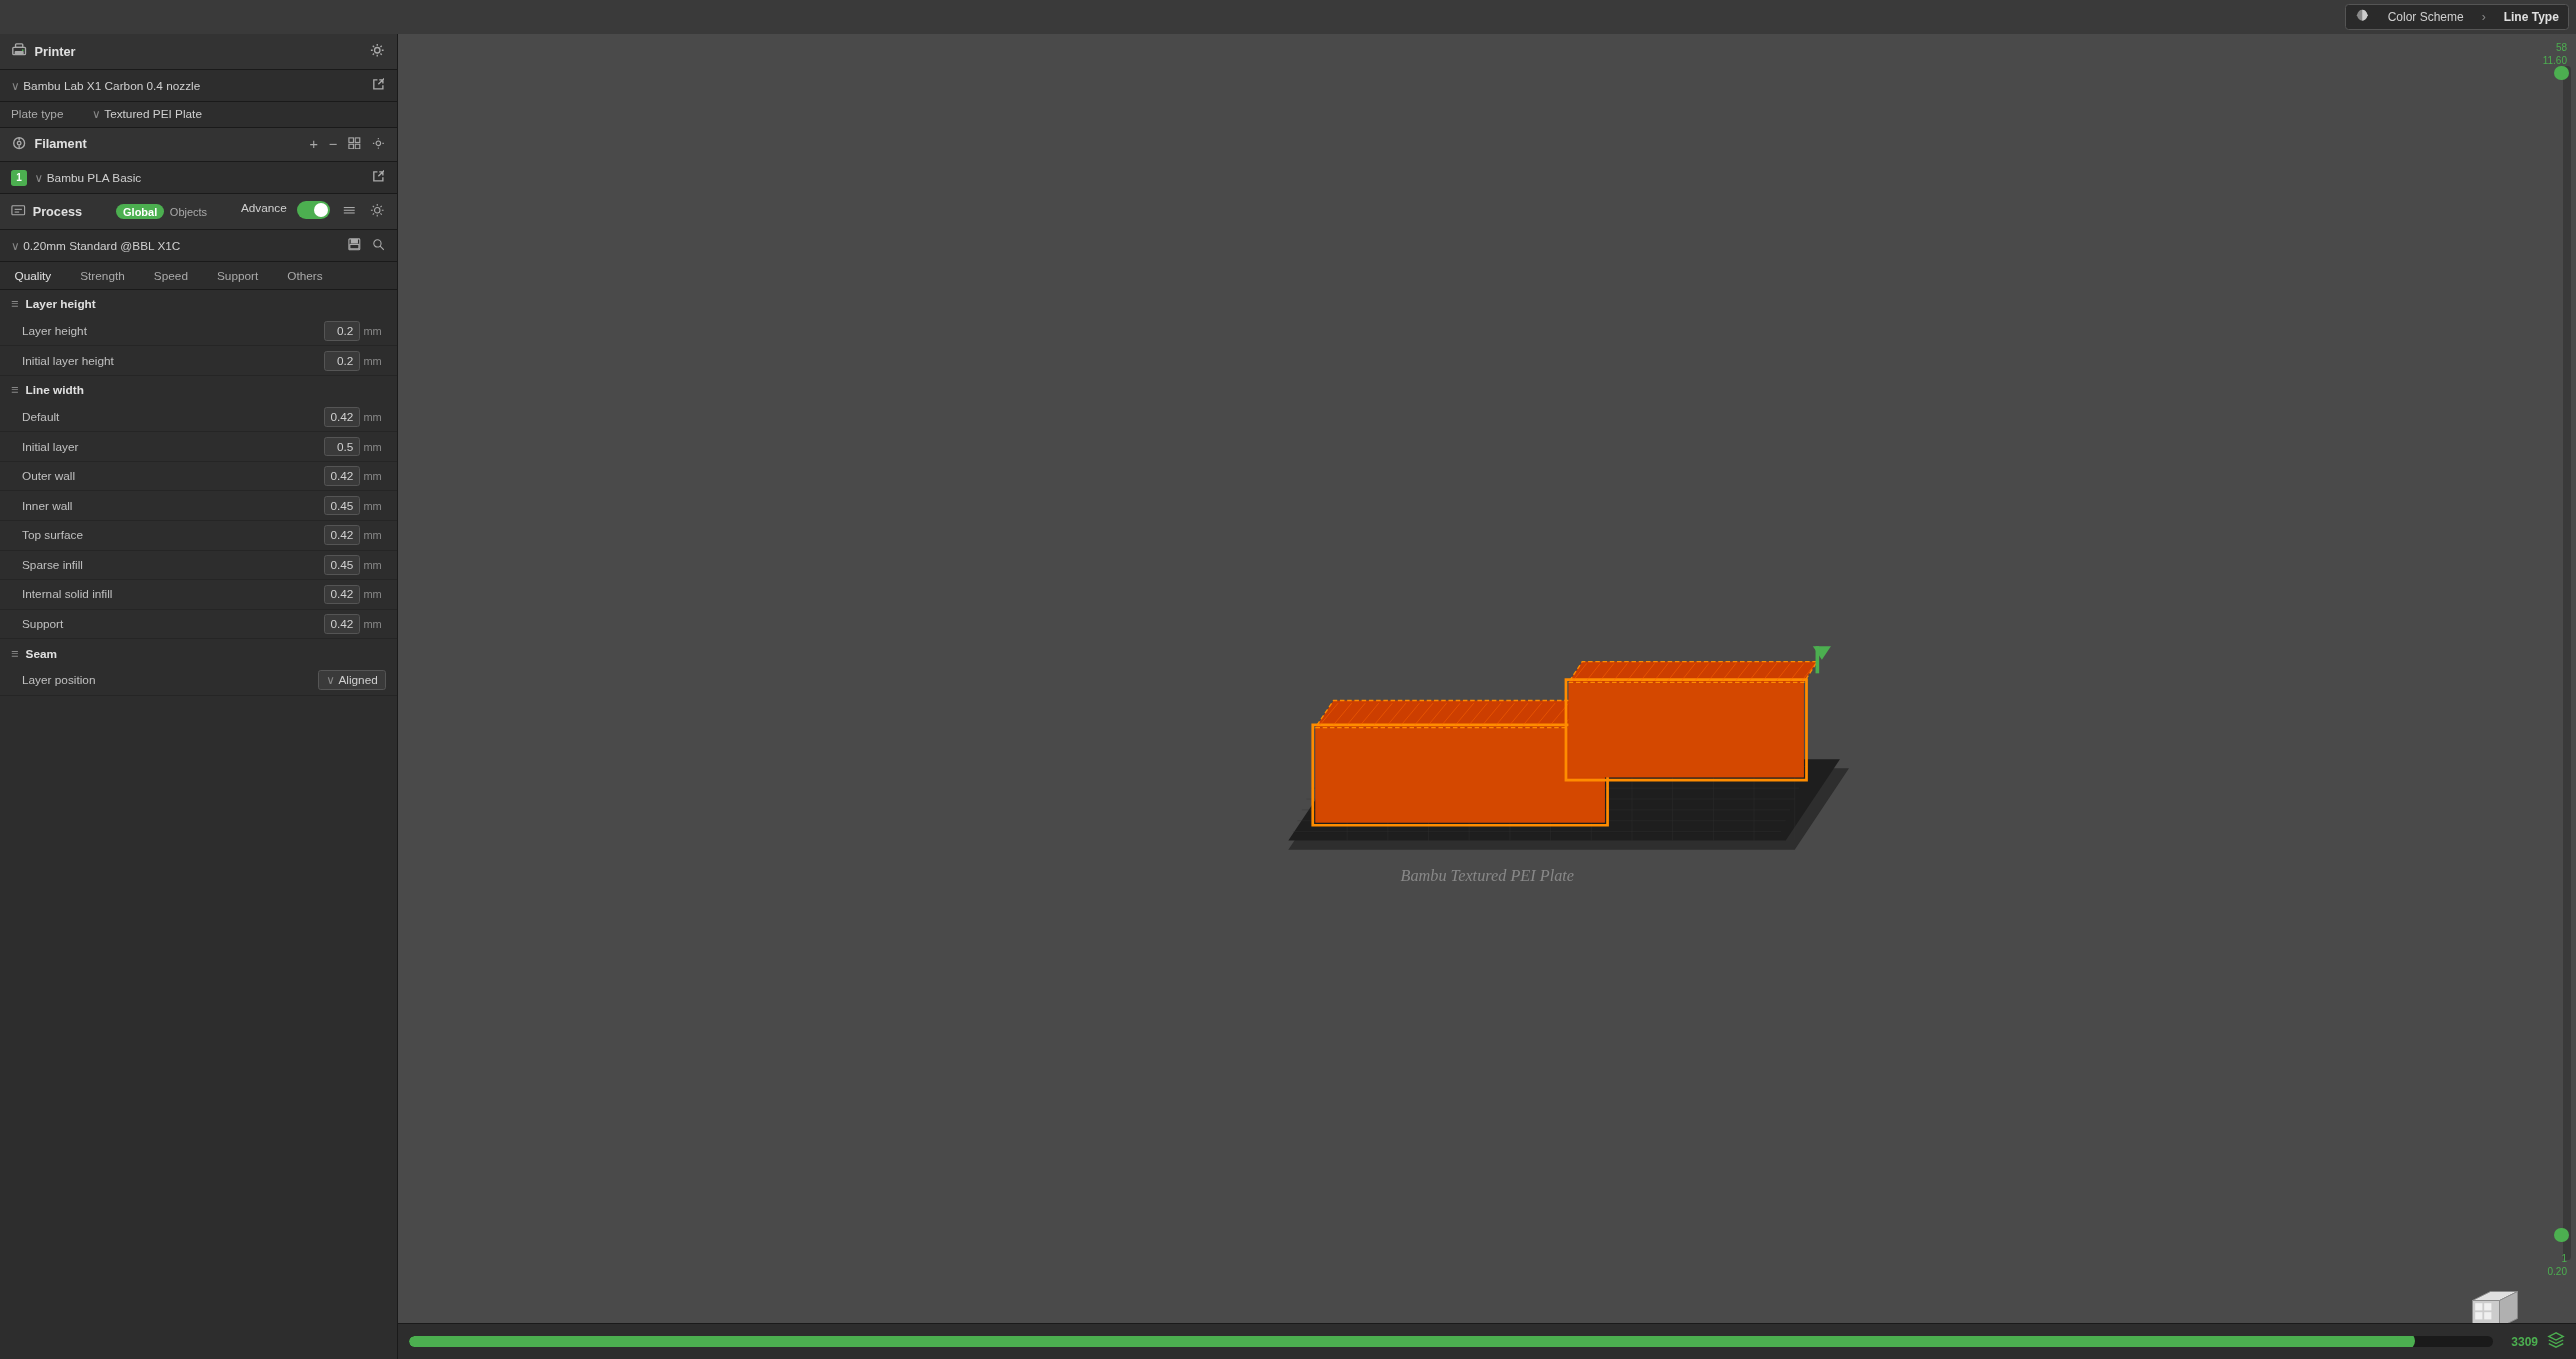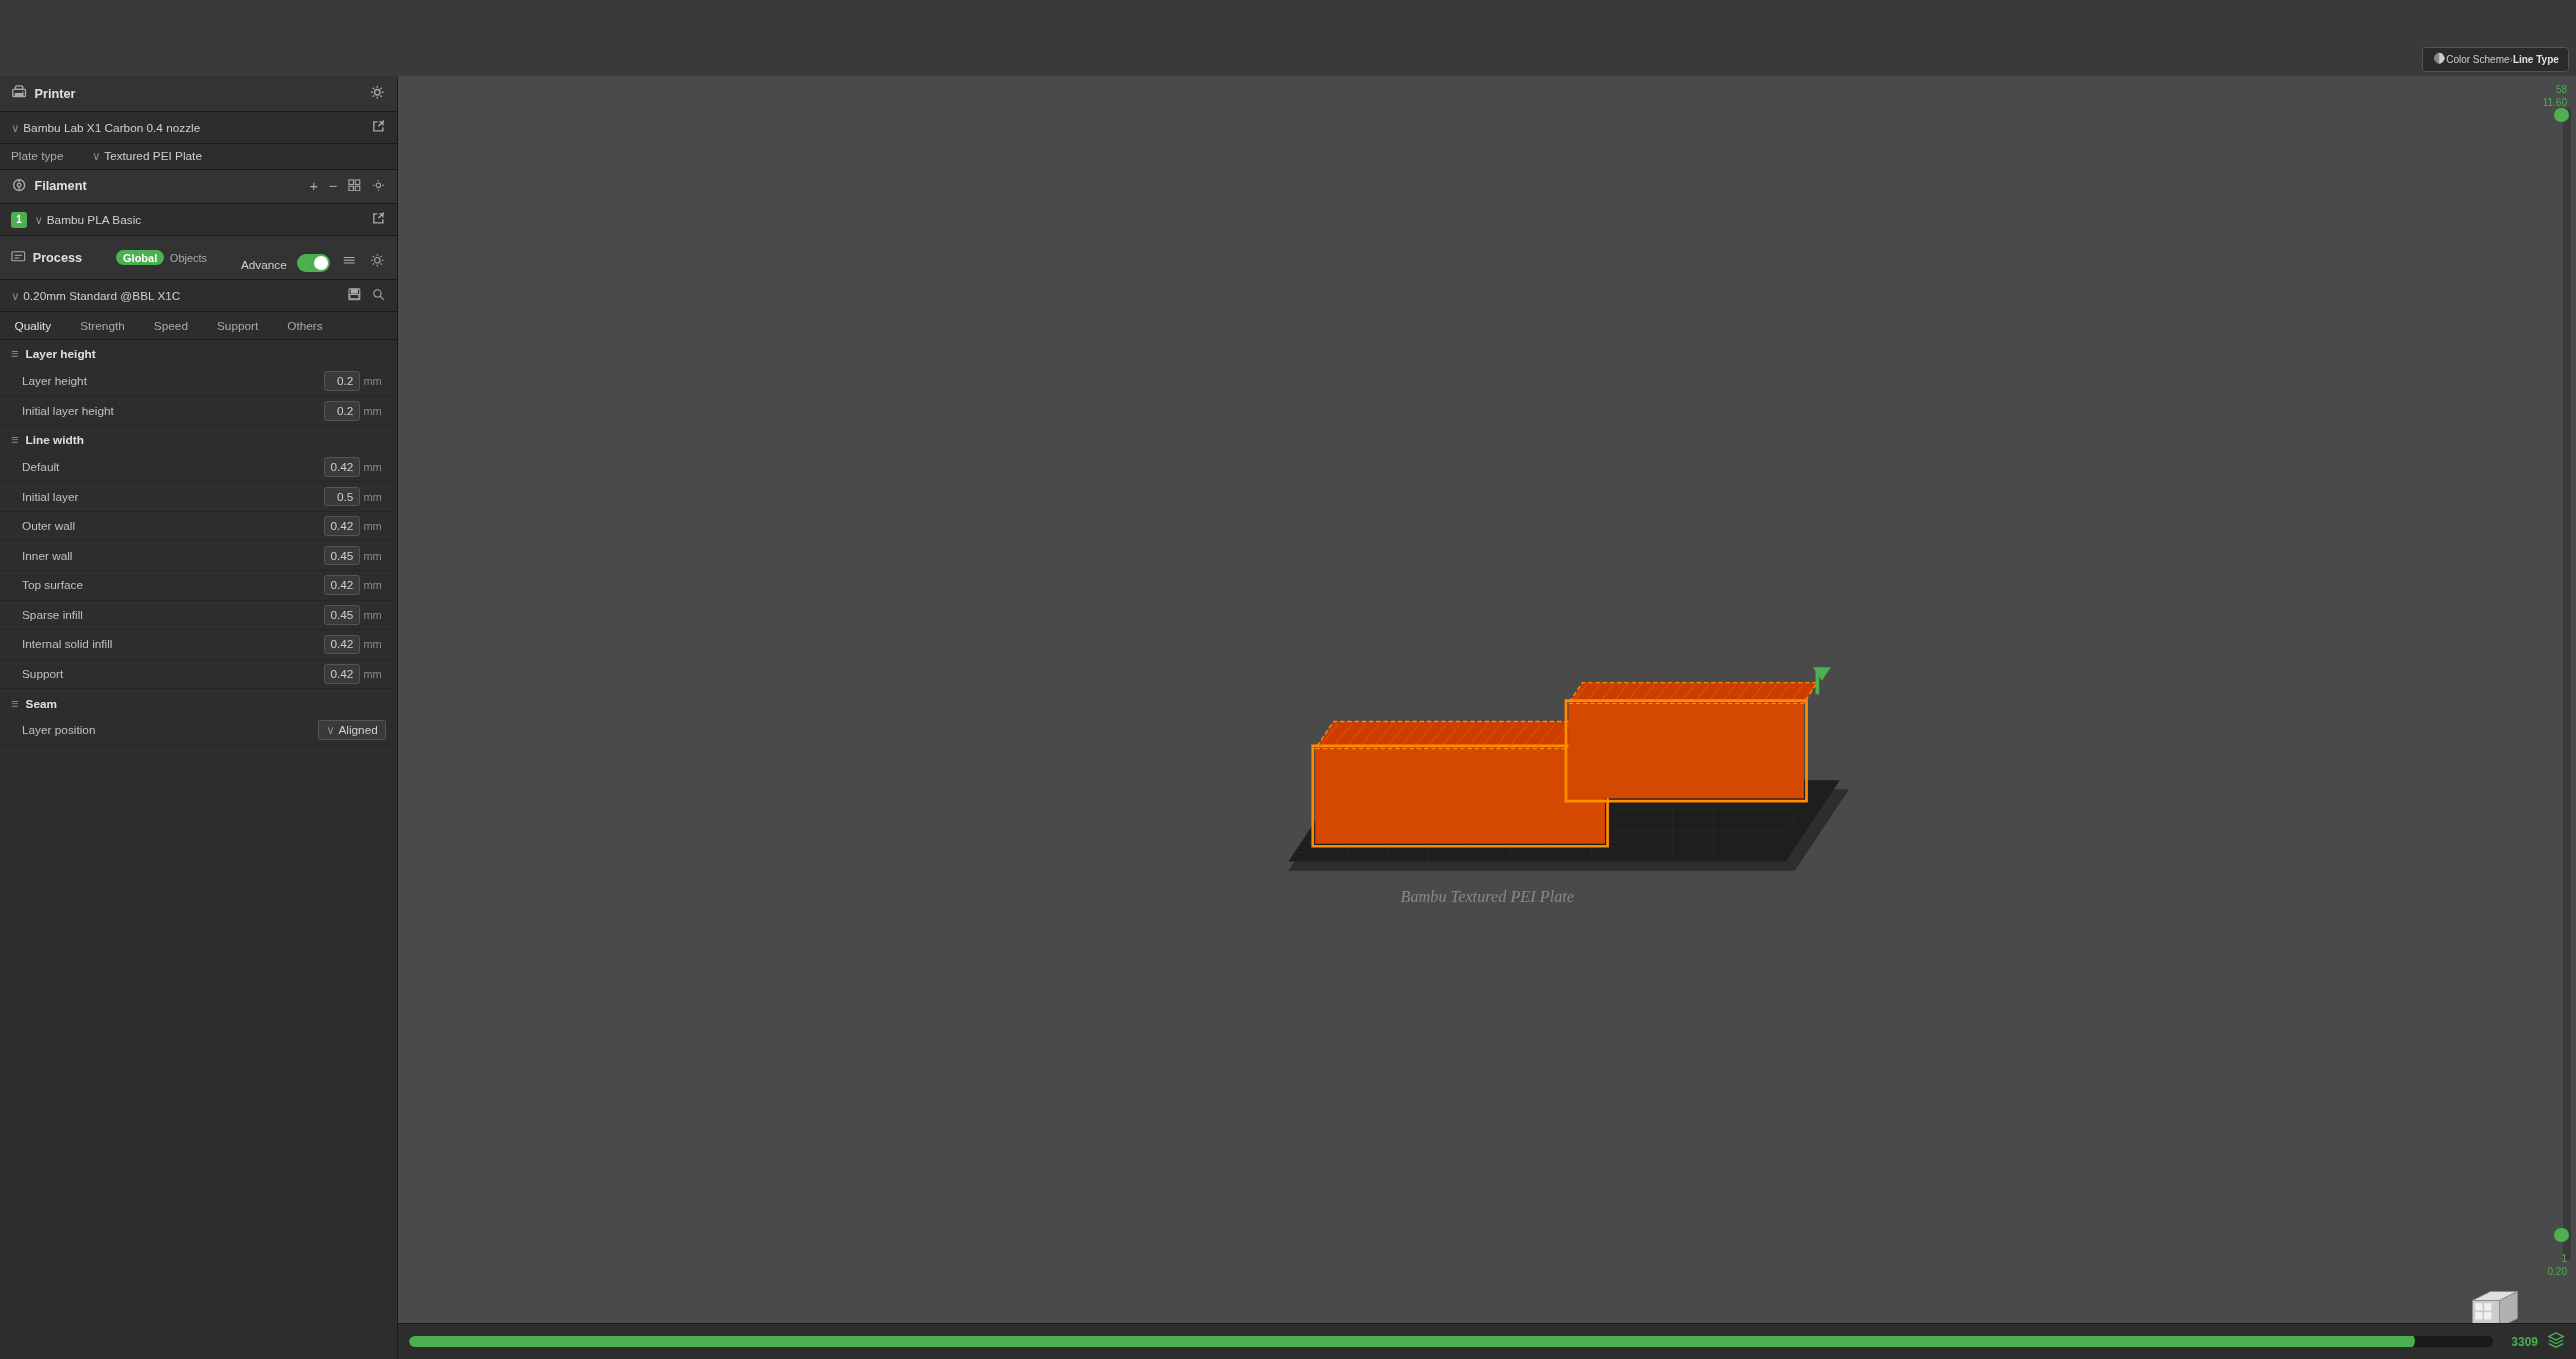--- a/index.html
+++ b/index.html
@@ -20,29 +20,28 @@
       align-items: center;
       justify-content: flex-end;
       padding: 3.6px 7.2px;
       background: #3a3a3a;
       min-height: 27px;
     }
 
     .color-scheme-btn {
       display: flex;
       align-items: center;
-      gap: 0;
+      gap: 18px;
       background: #2a2a2a;
       border: 0.9px solid #555;
       border-radius: 3.6px;
       padding: 3.6px 9px;
       color: #d0d0d0;
       cursor: pointer;
-      font-size: 10px;
-      margin-top: 43px;
+      font-size: 12px;
     }
 
     
     .main-layout {
       display: flex;
       flex: 1;
       overflow: hidden;
     }
 
     
@@ -216,23 +215,22 @@
       font-weight: 600;
     }
 
     .tab-objects {
       color: #aaa;
       font-size: 11px;
     }
 
     .process-right {
       display: flex;
-      align-items: flex-end;
+      align-items: flex-start;
       gap: 10px;
-      margin-top: 8px;
     }
 
     .advance-label {
       color: #d0d0d0;
       font-size: 11.8px;
     }
 
     .toggle-on {
       background: #4CAF50;
       border-radius: 9px;

